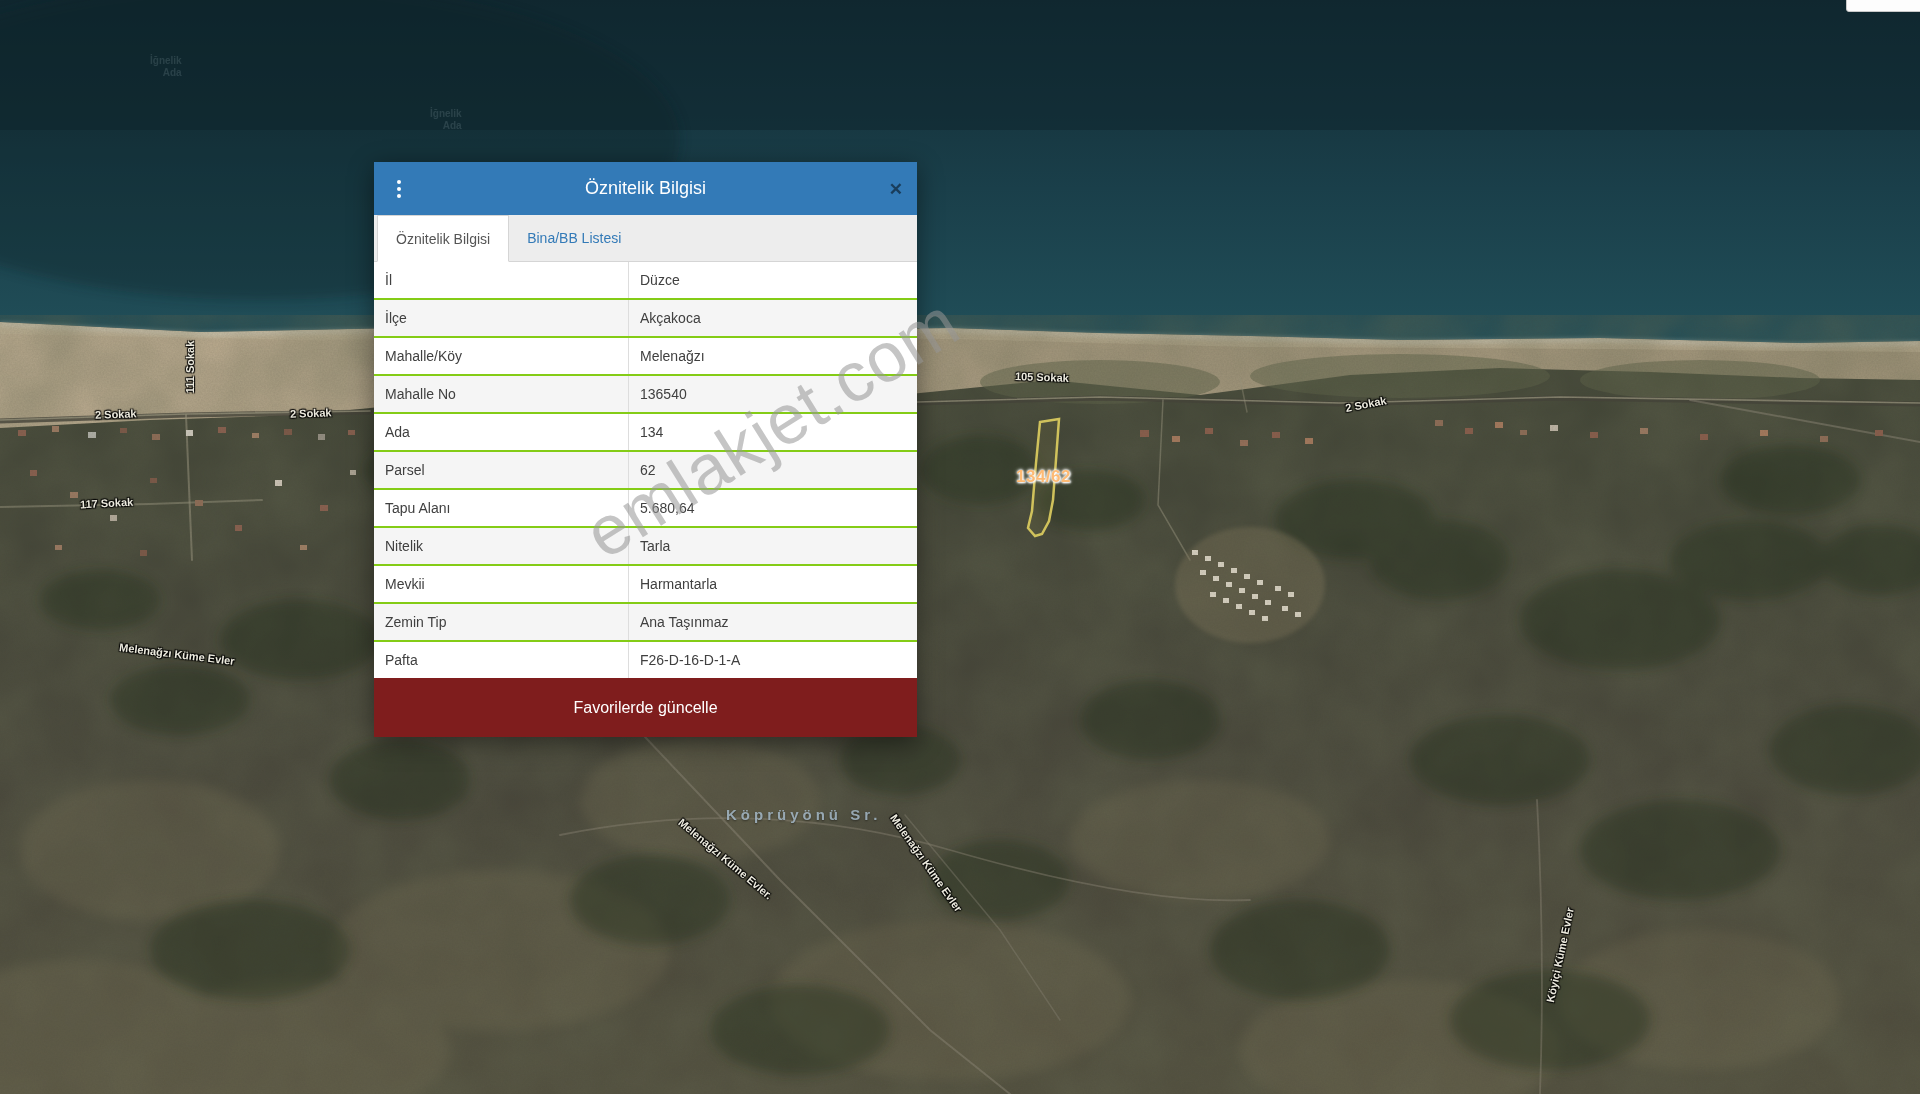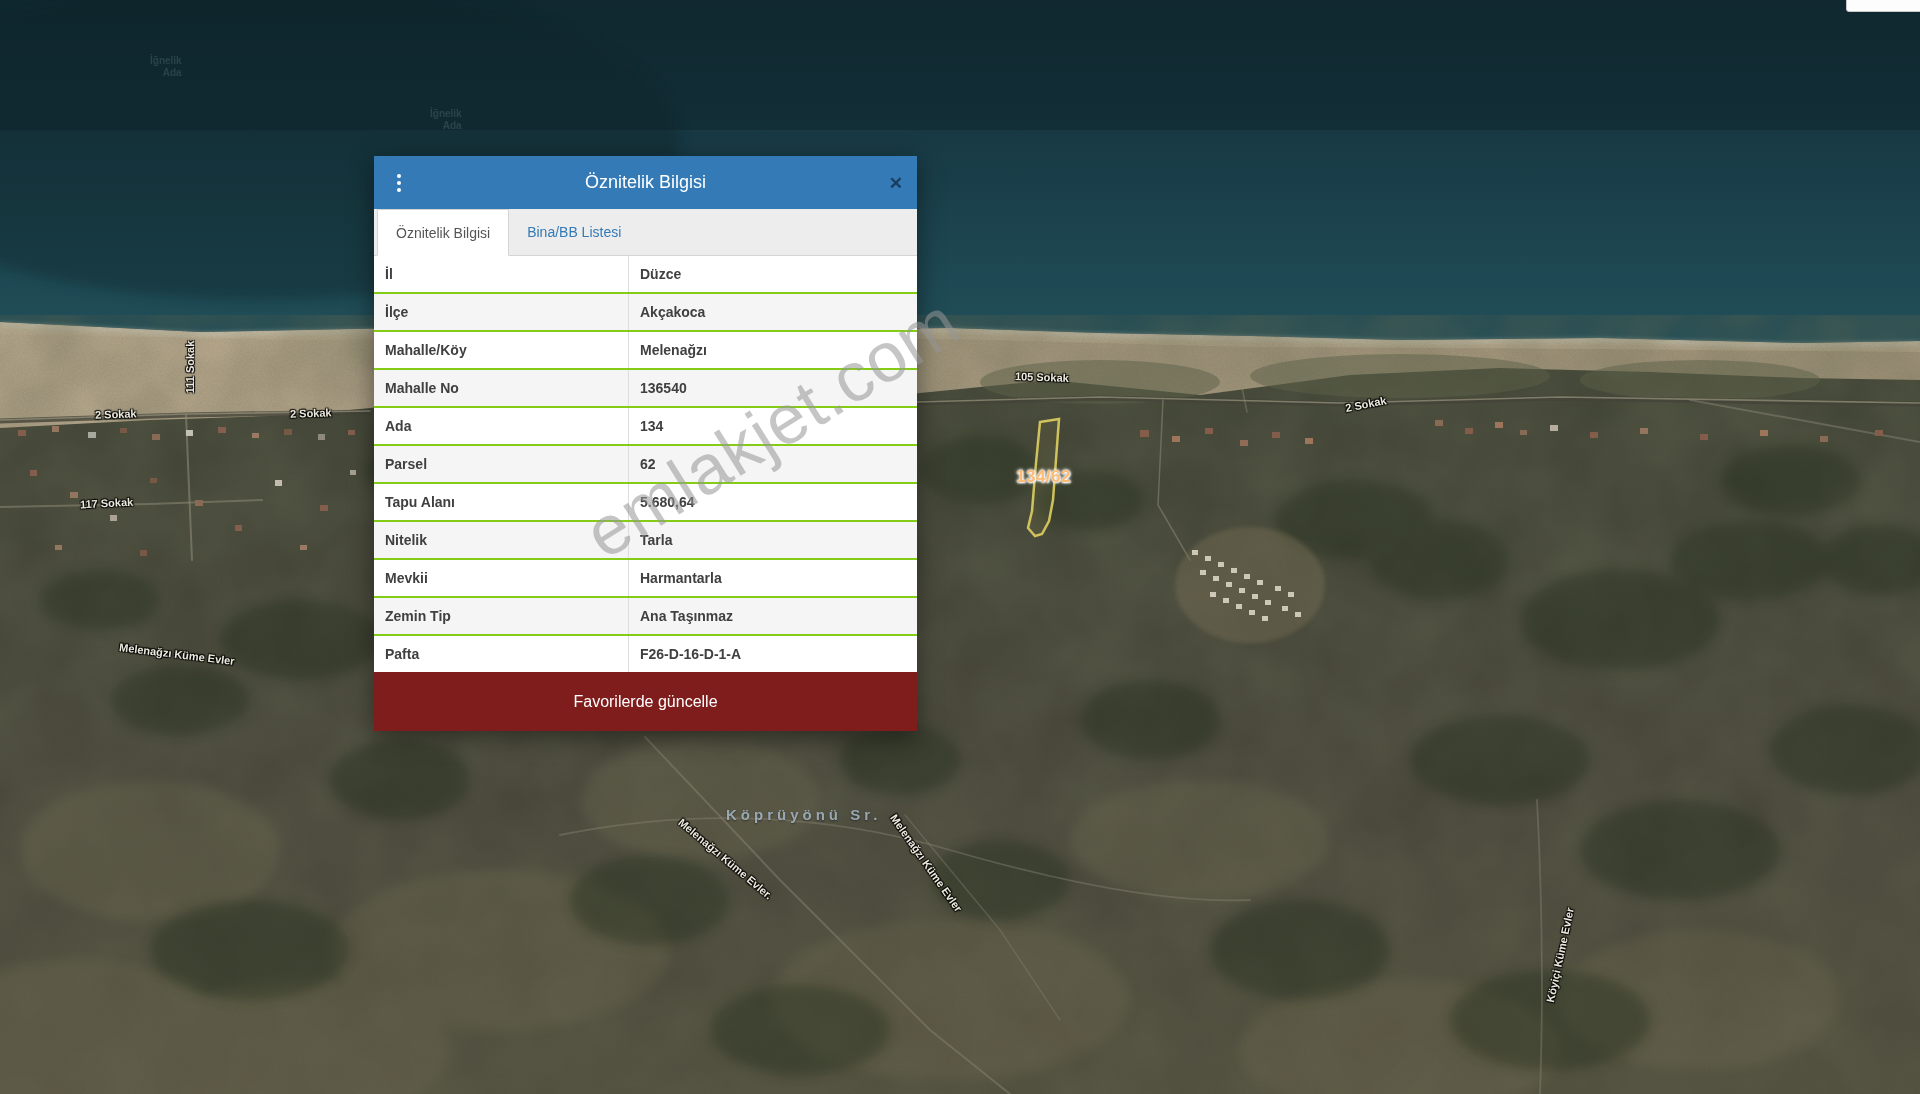--- a/index.html
+++ b/index.html
@@ -17,33 +17,33 @@
     text-shadow:0 0 3px #fff,0 0 2px #fff,0 0 4px #fff,1px 1px 2px #fff;white-space:nowrap;}
   .koprusr{position:absolute;z-index:5;font-size:15px;font-weight:600;letter-spacing:4px;
     color:#a3b7c6;opacity:.85;text-shadow:0 1px 2px rgba(0,0,0,.5);white-space:nowrap;}
   .watermark{position:absolute;left:772px;top:428px;z-index:50;transform:translate(-50%,-50%) rotate(-32deg);
     font-size:70px;letter-spacing:1px;color:#969696;opacity:.55;pointer-events:none;white-space:nowrap;}
 
   .cropped-btn{position:absolute;z-index:30;left:1846px;top:-4px;width:78px;height:14px;background:#fdfdfd;
     border:1px solid #c9c9c9;border-radius:3px;}
 
   
-  #modal{position:absolute;z-index:20;left:374px;top:156px;width:543px;background:#fff;
+  #modal{position:absolute;z-index:20;left:374px;top:162px;width:543px;background:#fff;
     box-shadow:0 6px 24px rgba(0,0,0,.45);}
   #modal-header{height:53px;background:#337ab7;position:relative;display:flex;align-items:center;justify-content:center;}
   #modal-title{color:#fff;font-size:18px;font-weight:500;}
   .kebab{position:absolute;left:23px;top:50%;transform:translateY(-50%);display:flex;flex-direction:column;gap:3px;cursor:pointer;}
   .kebab i{width:4px;height:4px;border-radius:50%;background:#fff;display:block;}
   .close-x{position:absolute;right:14px;top:50%;transform:translateY(-50%);font-size:17px;font-weight:700;
     color:rgba(0,0,0,.5);cursor:pointer;line-height:1;}
   #tabstrip{height:46px;background:#ededed;border-bottom:1px solid #d5d5d5;display:flex;align-items:stretch;position:relative;}
   .tab{display:flex;align-items:center;padding:0 18px;font-size:14px;cursor:pointer;}
   .tab.active{background:#fff;color:#555;border:1px solid #d5d5d5;border-bottom:1px solid #fff;margin-left:3px;margin-bottom:-1px;}
   .tab.inactive{color:#337ab7;}
-  table.attrs{border-collapse:collapse;width:100%;table-layout:fixed;font-weight:bold;}
+  table.attrs{border-collapse:collapse;width:100%;table-layout:fixed;}
   table.attrs td{height:36px;font-size:14px;color:#404040;padding:0 0 0 11px;border-top:2px solid #84cc16;vertical-align:middle;}
   table.attrs tr:first-child td{border-top:none;}
   table.attrs td.lab{width:243px;}
   table.attrs td.val{border-left:1px solid #ddd;}
   table.attrs tr:nth-child(even){background:#f5f5f5;}
   #fav-btn{display:block;width:100%;height:59px;background:#7f1d1d;border:none;color:#fff;font-size:16px;
     font-family:"Liberation Sans",sans-serif;cursor:pointer;}
 </style>
 </head>
 <body>

